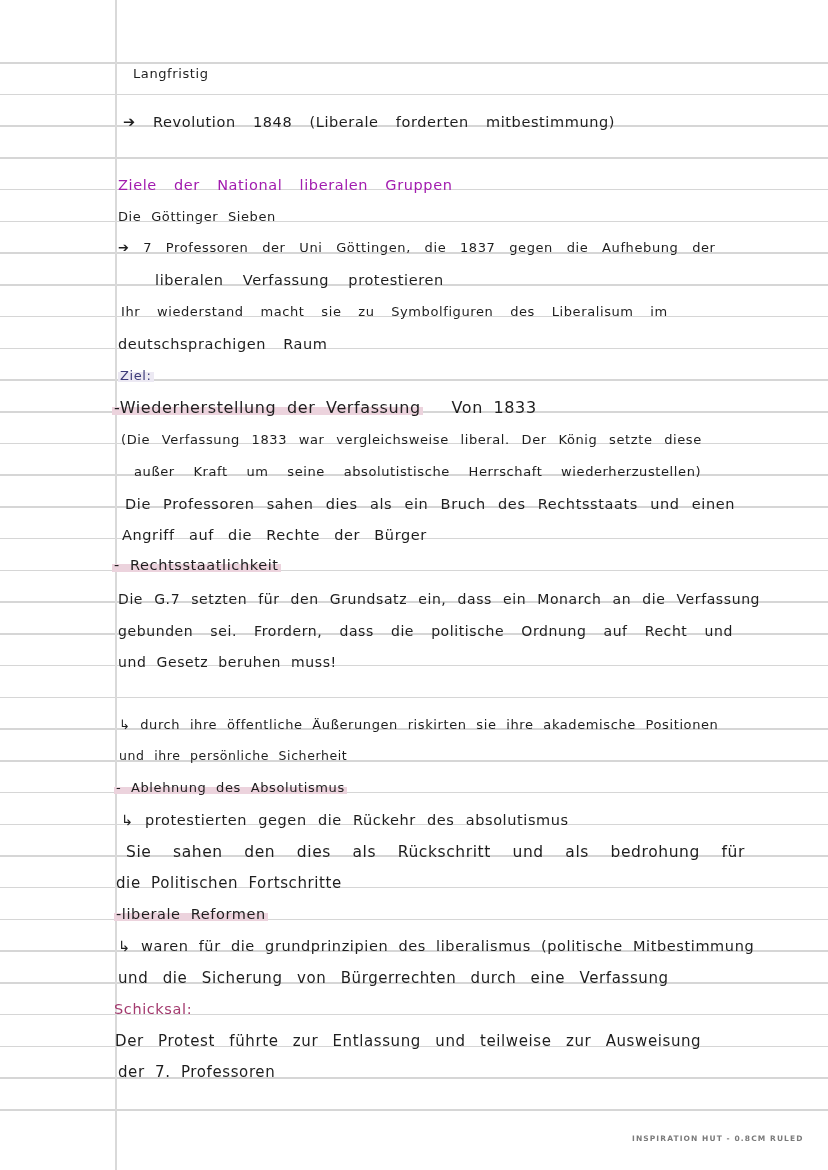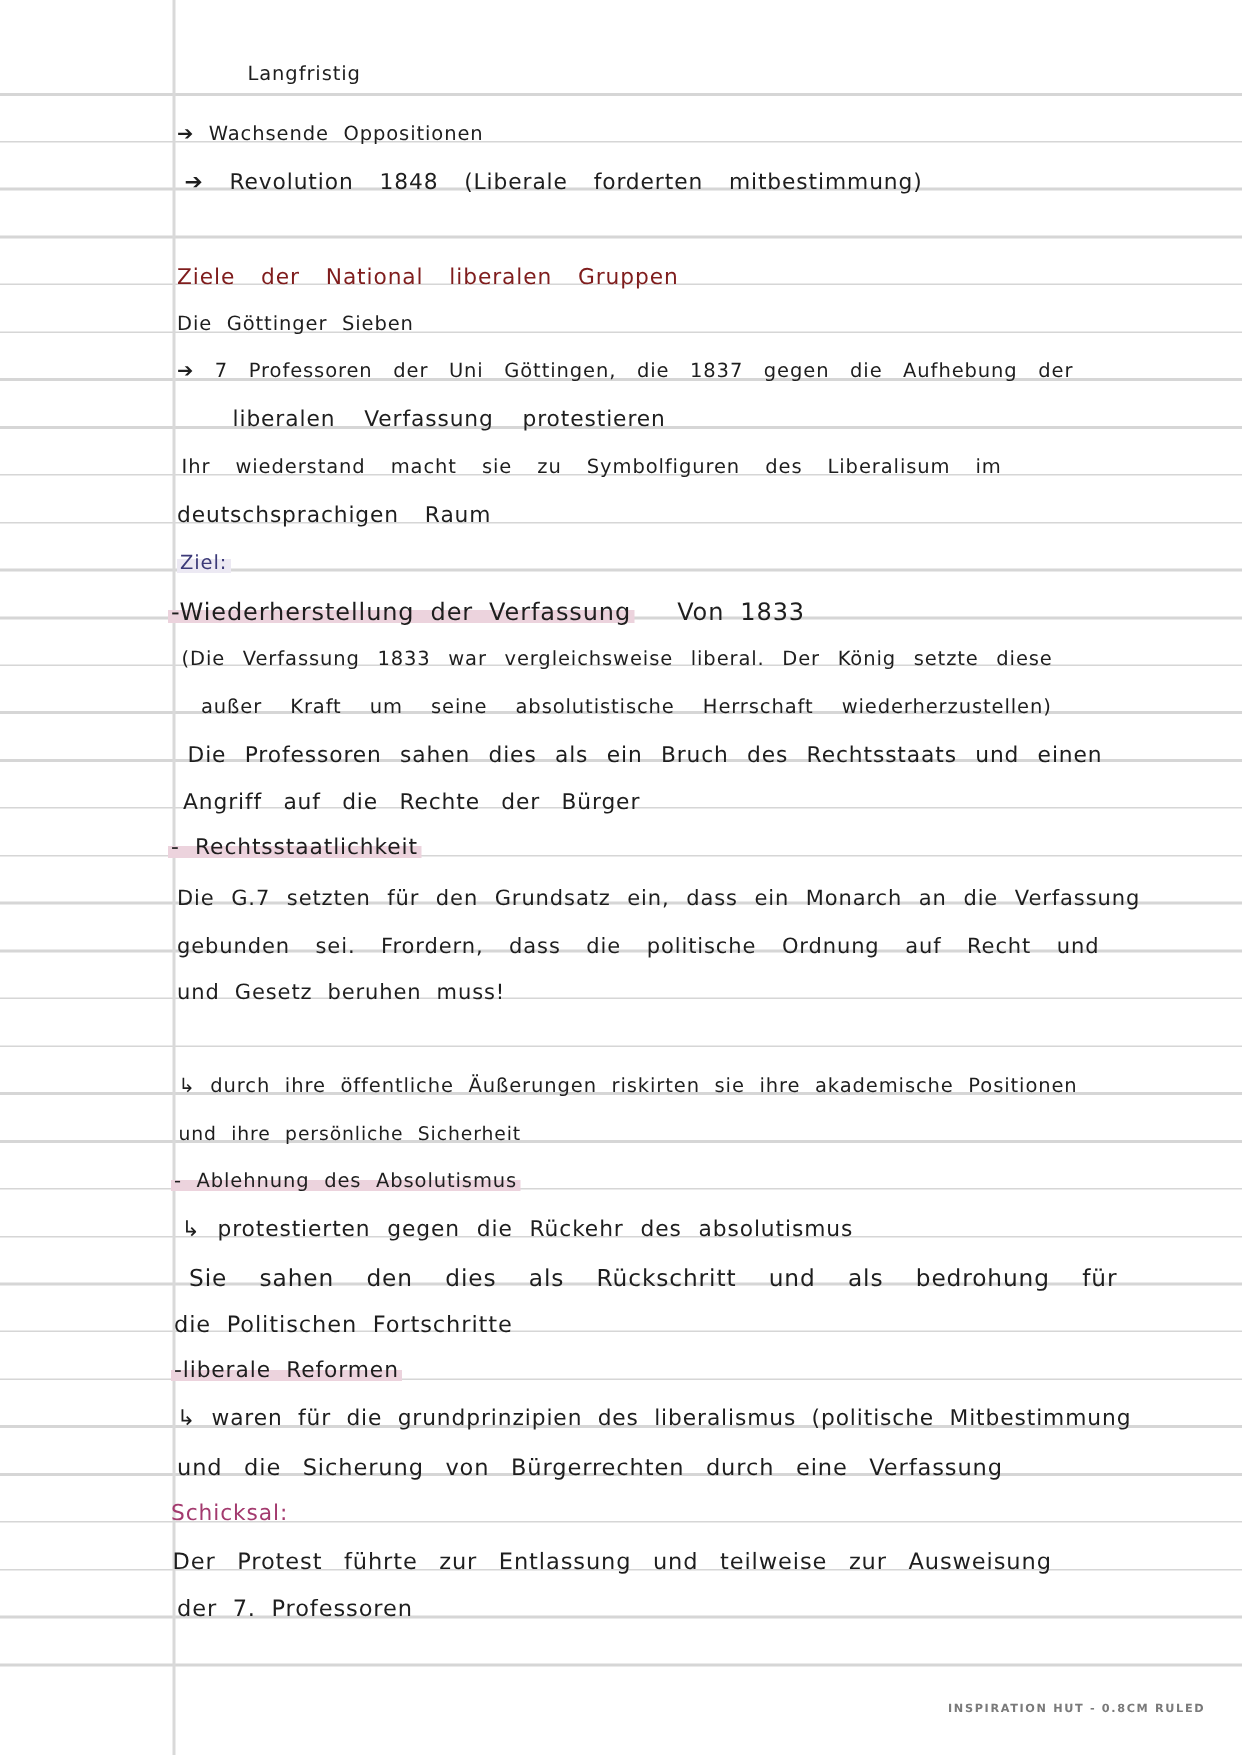--- a/index.html
+++ b/index.html
@@ -38,21 +38,21 @@
     .line {
       position: absolute;
       white-space: nowrap;
       font-size: 14.5px;
       color: #1e1e1e;
       letter-spacing: 0.6px;
       word-spacing: 5px;
       line-height: 20px;
     }
     .line.small { font-size: 13px; }
-    .line.heading-blue { color: #7f1d1d; }
+    .line.heading-blue { color: #a21caf; }
     .line.heading-magenta { color: #a33a6e; }
     .line.heading-navy { color: #3c3a78; }
     .hl {
       background: linear-gradient(to bottom, transparent 45%, #ecd3dd 45%, #ecd3dd 92%, transparent 92%);
       padding: 0 2px;
     }
     .hl-light {
       background: linear-gradient(to bottom, transparent 30%, #ece9f3 30%, #ece9f3 95%, transparent 95%);
       padding: 0 2px;
       text-align: center;
@@ -105,22 +105,21 @@
       <div class="rule" style="top: 918.71px; background: rgb(214, 214, 214);"></div>
       <div class="rule" style="top: 950.44px; background: rgb(214, 214, 214);"></div>
       <div class="rule" style="top: 982.17px; background: rgb(214, 214, 214);"></div>
       <div class="rule" style="top: 1013.9px; background: rgb(214, 214, 214);"></div>
       <div class="rule" style="top: 1045.63px; background: rgb(214, 214, 214);"></div>
       <div class="rule" style="top: 1077.36px; background: rgb(214, 214, 214);"></div>
       <div class="rule" style="top: 1109.09px; background: rgb(214, 214, 214);"></div>
     </div>
   <div class="margin-line"></div>
 
-  <div class="line small" style="left:133px; top:40px;margin-left:32px;">Langfristig</div>
-  <div class="line small" style="left:118px; top:80px;">➔ Wachsende Oppositionen</div>
+  <div class="line small" style="left:133px; top:64px;">Langfristig</div>
   <div class="line" style="left:123px; top:112px; word-spacing:12px;">➔ Revolution 1848 (Liberale forderten mitbestimmung)</div>
 
   <div class="line heading-blue" style="left:118px; top:175px; word-spacing:12px;">Ziele der National liberalen Gruppen</div>
 
   <div class="line small" style="left:118px; top:207px;text-align:right;">Die Göttinger Sieben</div>
   <div class="line small" style="left:118px; top:238px; word-spacing:9px;">➔ 7 Professoren der Uni Göttingen, die 1837 gegen die Aufhebung der</div>
   <div class="line" style="left:155px; top:270px; word-spacing:14px;">liberalen Verfassung protestieren</div>
   <div class="line small" style="left:121px; top:302px; word-spacing:12px;">Ihr wiederstand macht sie zu Symbolfiguren des Liberalisum im</div>
   <div class="line" style="left:118px; top:334px; word-spacing:12px;">deutschsprachigen Raum</div>
 

